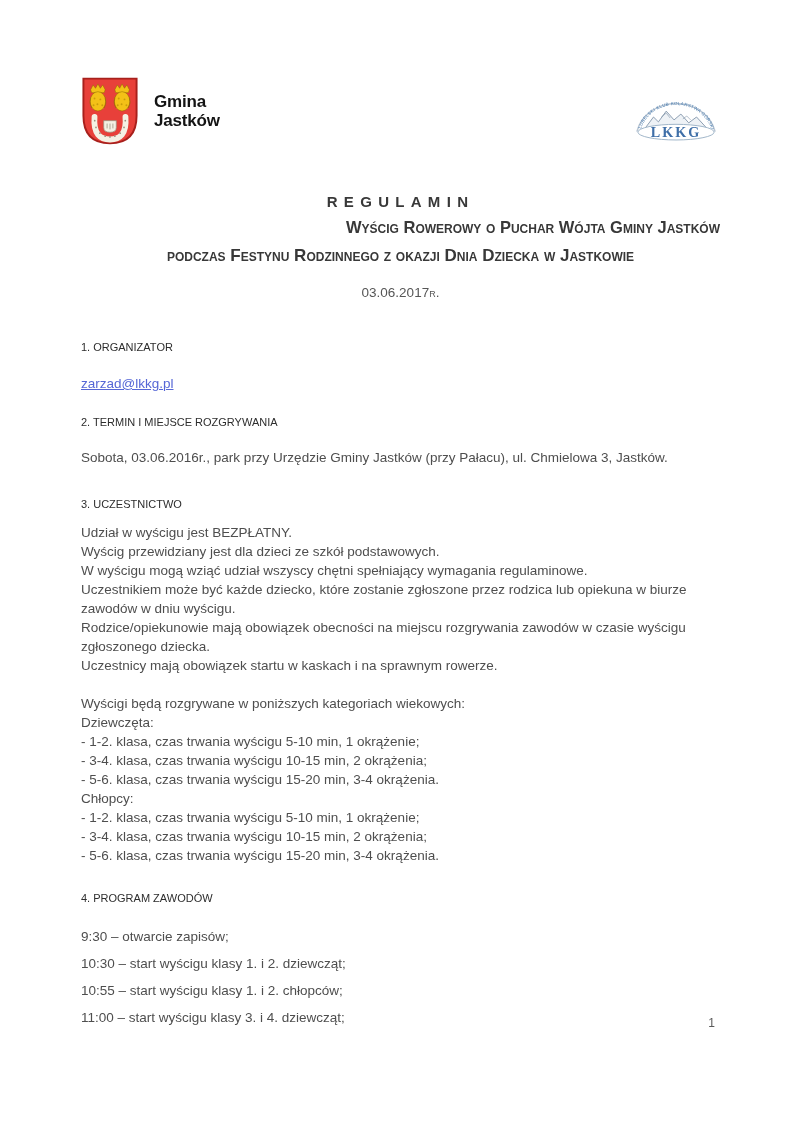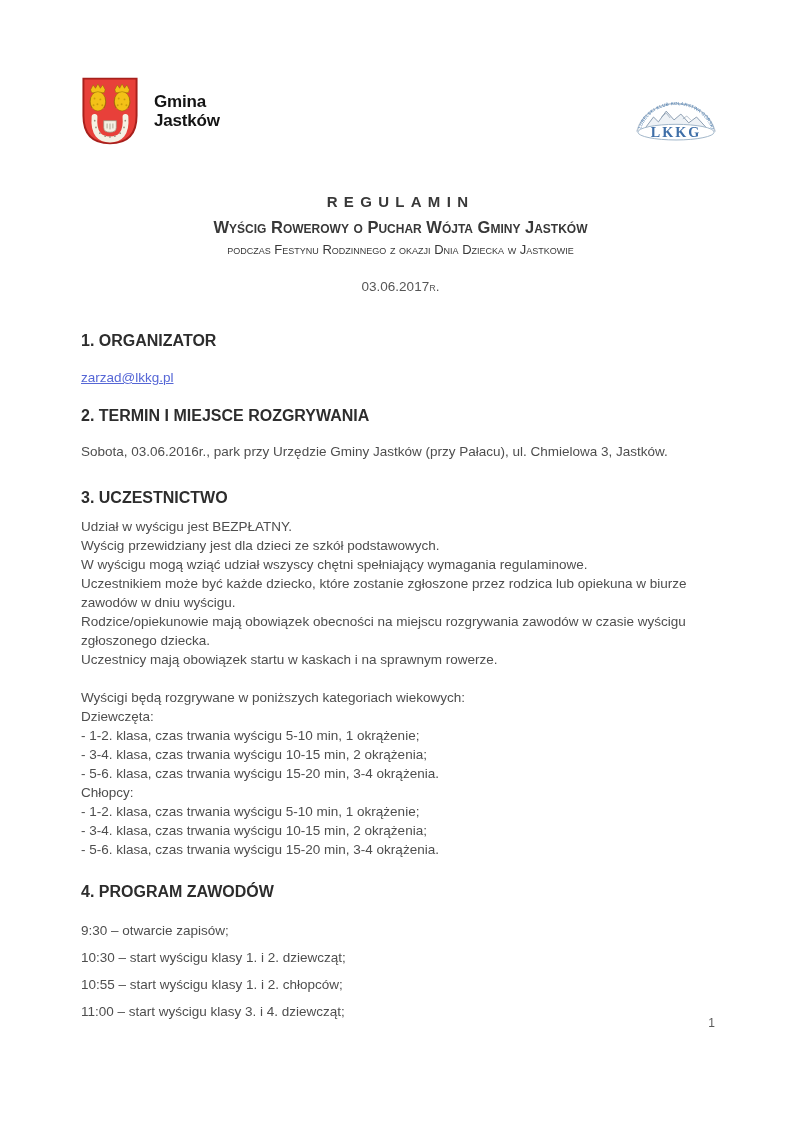--- a/index.html
+++ b/index.html
@@ -43,40 +43,41 @@
     font-weight: 700;
     letter-spacing: 0.42em;
     line-height: 19px;
   }
   .title-sub1 {
     margin-top: 5px;
     font-size: 16.5px;
     font-weight: 700;
     font-variant: small-caps;
     line-height: 23px;
+    text-align: right;
   }
   .title-sub2 {
-    margin-top: 1px;
-    font-size: 13px;
-    font-weight: 400;
+    margin-top: 7px;
+    font-size: 17px;
+    font-weight: 700;
     font-variant: small-caps;
     line-height: 20px;
   }
   .title-date {
     margin-top: 18px;
     font-size: 13.5px;
     font-variant: small-caps;
     color: #565656;
     line-height: 18px;
   }
 
   
   .sec-heading {
-    font-size: 16px;
-    font-weight: 700;
+    font-size: 11px;
+    font-weight: 400;
     color: #2d2d2d;
     line-height: 18px;
   }
   .mt-s1 { margin-top: 36px; }
   .mt-s2 { margin-top: 18px; }
   .mt-s3 { margin-top: 28px; }
   .mt-s4 { margin-top: 24px; }
 
   .body-text {
     font-size: 13.5px;

